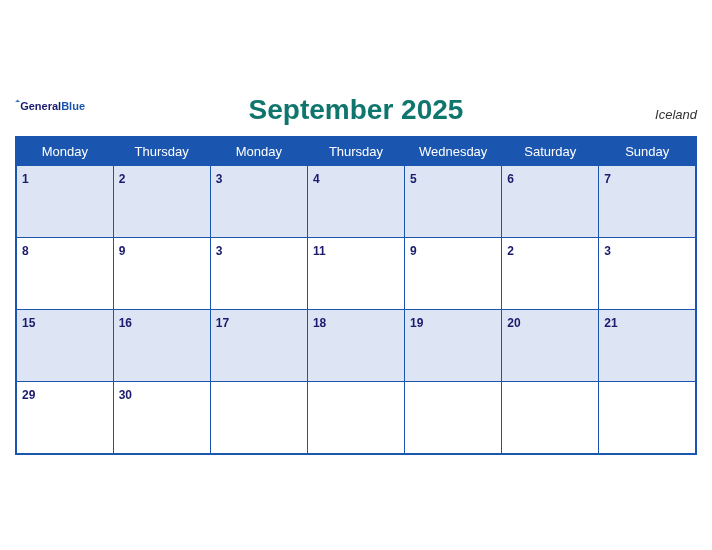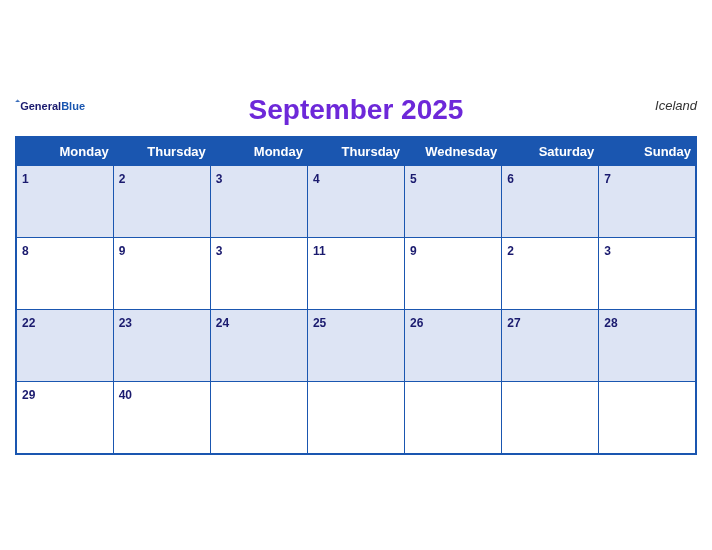--- a/index.html
+++ b/index.html
@@ -46,43 +46,43 @@
       font-weight: bold;
       line-height: 1.1;
     }
     .logo-icon {
       width: 32px;
       height: 22px;
     }
     .calendar-title {
       font-size: 28px;
       font-weight: bold;
-      color: #6d28d9;
+      color: #0f766e;
       text-align: right;
     }
     .country-label {
       position: absolute;
       right: 0;
-      top: 8px;
+      top: 17px;
       font-size: 13px;
       color: #333;
       font-style: italic;
     }
     .calendar-table {
       width: 100%;
       border-collapse: collapse;
       border: 2px solid #1a56b0;
     }
     .calendar-table thead tr th {
       background-color: #1a56b0;
       color: #fff;
       font-size: 13px;
-      font-weight: bold;
+      font-weight: normal;
       padding: 6px 4px;
-      text-align: right;
+      text-align: center;
       border: 1px solid #1a56b0;
     }
     .calendar-table tbody tr {
       height: 72px;
     }
     .calendar-table tbody tr td {
       border: 1px solid #1a56b0;
       vertical-align: top;
       padding: 3px 5px;
       width: calc(100% / 7);
@@ -147,31 +147,31 @@
         <tr>
           <td><span class="day-number">8</span></td>
           <td><span class="day-number">9</span></td>
           <td><span class="day-number">3</span></td>
           <td><span class="day-number">11</span></td>
           <td><span class="day-number">9</span></td>
           <td><span class="day-number">2</span></td>
           <td><span class="day-number">3</span></td>
         </tr>
         <tr>
-          <td><span class="day-number">22</span></td>
-          <td><span class="day-number">23</span></td>
-          <td><span class="day-number">24</span></td>
-          <td><span class="day-number">25</span></td>
-          <td><span class="day-number">26</span></td>
-          <td><span class="day-number">27</span></td>
-          <td><span class="day-number">28</span></td>
+          <td><span class="day-number">15</span></td>
+          <td><span class="day-number">16</span></td>
+          <td><span class="day-number">17</span></td>
+          <td><span class="day-number">18</span></td>
+          <td><span class="day-number">19</span></td>
+          <td><span class="day-number">20</span></td>
+          <td><span class="day-number">21</span></td>
         </tr>
         <tr>
           <td><span class="day-number">29</span></td>
-          <td><span class="day-number">40</span></td>
+          <td><span class="day-number">30</span></td>
           <td class="empty-cell"></td>
           <td class="empty-cell"></td>
           <td class="empty-cell"></td>
           <td class="empty-cell"></td>
           <td class="empty-cell"></td>
         </tr>
       </tbody>
   </table>
 </div>
 

